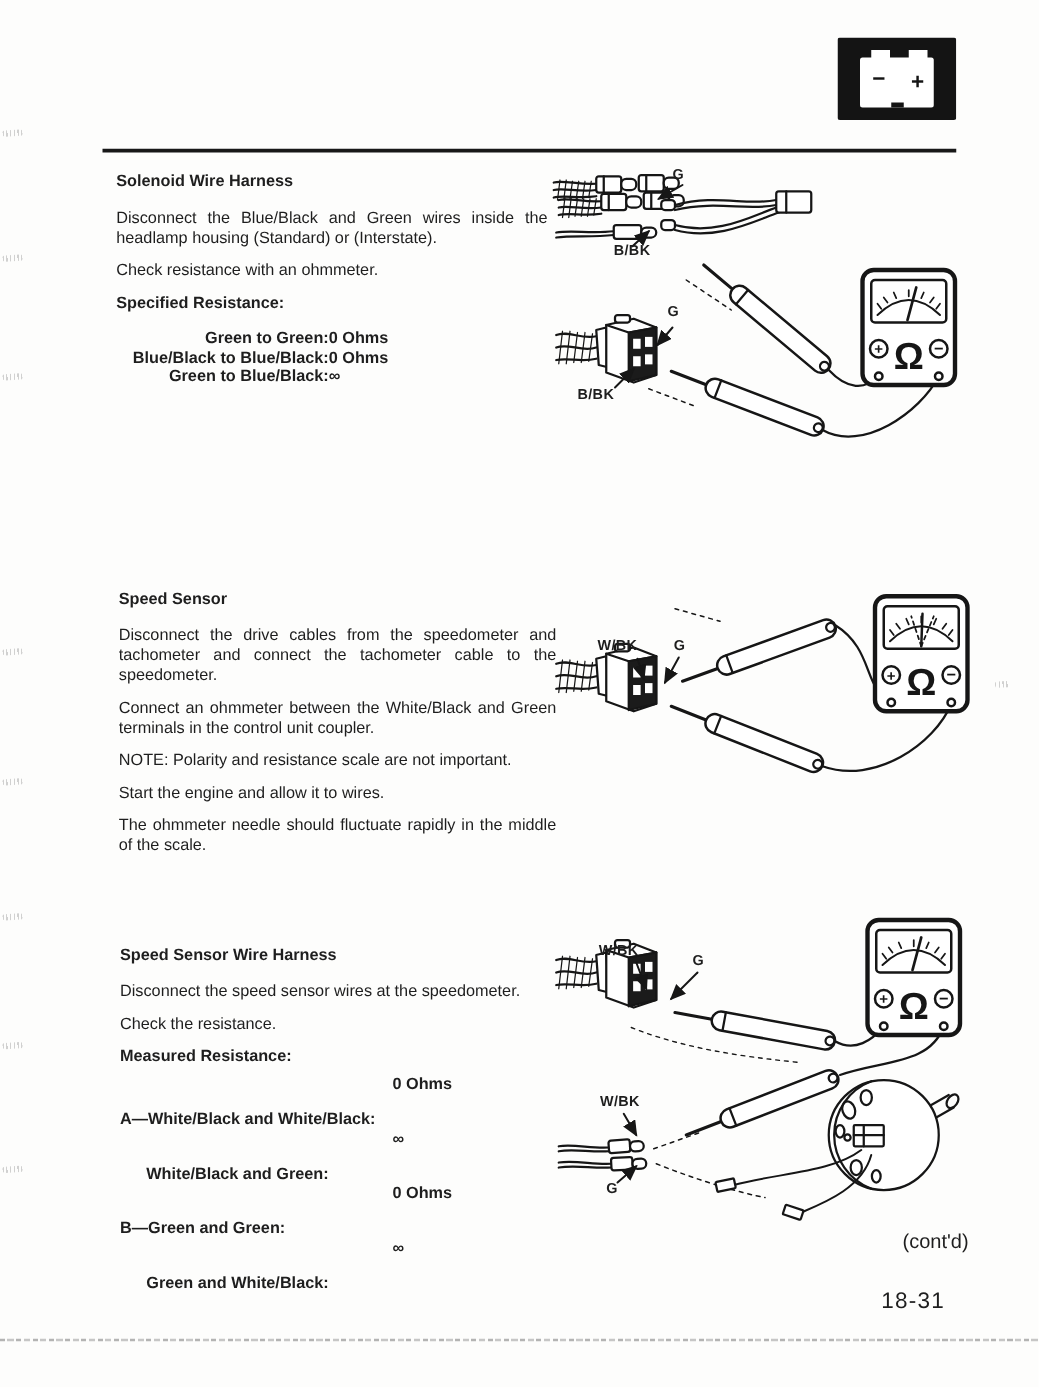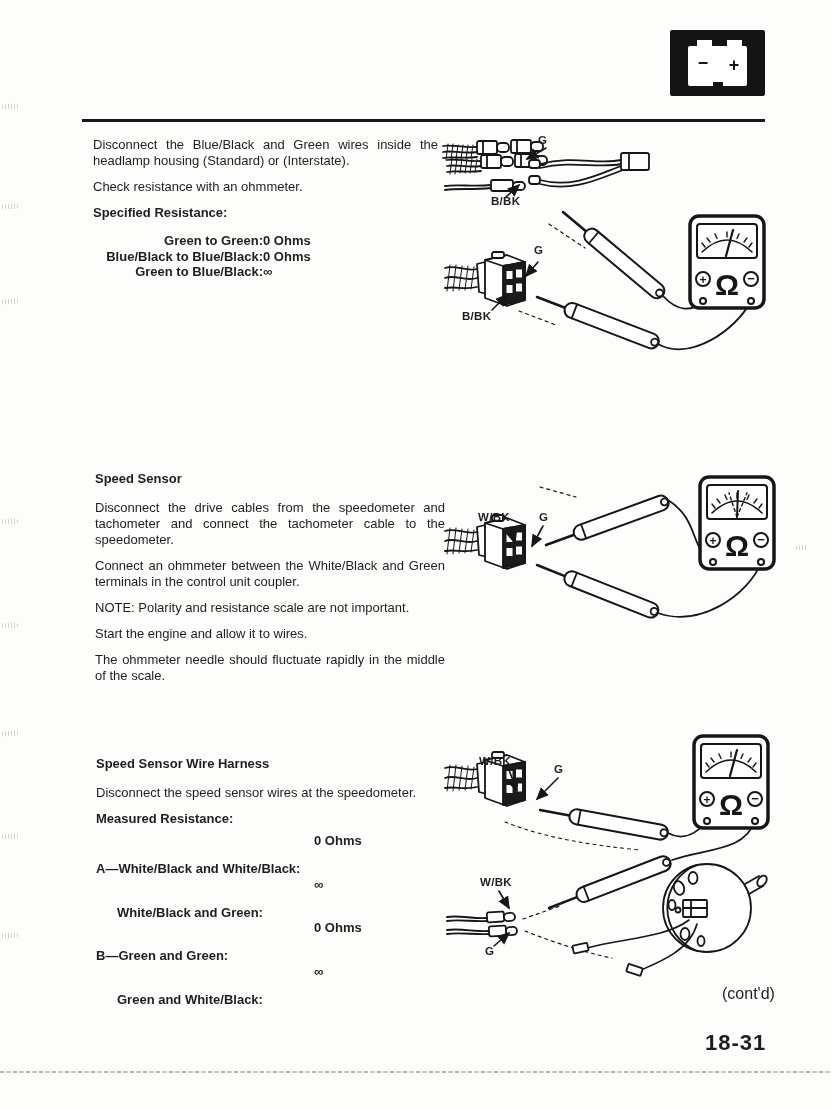--- a/index.html
+++ b/index.html
@@ -15,21 +15,21 @@
   .tbl-title{font-weight:bold;margin:2px 0 12px;}
   .sec3 .tbl-title{margin:5px 0 6px;}
   .row{display:flex;line-height:15.5px;font-weight:bold;}
   .sec1 .lbl{width:170px;flex:none;text-align:right;}
   .sec3 .lbl{width:218px;flex:none;box-sizing:border-box;margin-top:28px;}
   .row.indent .lbl{padding-left:21px;}
   .art{position:absolute;left:0;top:0;}
   .fig-label{position:absolute;font-weight:bold;font-size:11.5px;line-height:11px;letter-spacing:.3px;}
   .battery-badge{position:absolute;left:670px;top:30px;width:95px;height:67px;}
   .contd{position:absolute;left:722px;top:985px;font-size:16px;}
-  .page-number{position:absolute;left:705px;top:1030px;font-size:22px;font-weight:bold;letter-spacing:1px;}
+  .page-number{position:absolute;left:705px;top:1030px;font-size:18px;font-weight:normal;letter-spacing:1px;}
   .smudge{position:absolute;left:2px;width:16px;height:5px;opacity:.45;border-radius:2px;
           background:repeating-linear-gradient(90deg,#9a9a9a 0 1px,transparent 1px 3px);transform:rotate(-3deg);}
   .bottom-edge{position:absolute;left:0;top:1071px;width:831px;height:2px;opacity:.55;
           background:repeating-linear-gradient(90deg,#777 0 4px,transparent 4px 6px,#999 6px 11px,transparent 11px 13px);}
 </style>
 </head>
 <body>
 
 <div class="page">
 
@@ -41,20 +41,21 @@
       <rect x="57" y="10" width="15" height="8" fill="#ffffff"></rect>
       <rect x="43" y="52" width="10" height="4" fill="#141414"></rect>
       <text x="33" y="39" font-size="18" font-weight="bold" text-anchor="middle" fill="#141414">−</text>
       <text x="64" y="41" font-size="18" font-weight="bold" text-anchor="middle" fill="#141414">+</text>
     </svg>
   </div>
 
   <div class="rule"></div>
 
   <section class="sec sec1">
+    <h3>Solenoid Wire Harness</h3>
     <p>Disconnect the Blue/Black and Green wires inside the headlamp housing (Standard) or (Interstate).</p>
     <p>Check resistance with an ohmmeter.</p>
     <div class="tbl-title">Specified Resistance:</div>
     <div class="row">
       <span class="lbl">Green to Green:</span>
       <span class="val">0 Ohms</span>
     </div>
     <div class="row">
       <span class="lbl">Blue/Black to Blue/Black:</span>
       <span class="val">0 Ohms</span>
@@ -70,20 +71,21 @@
     <p>Disconnect the drive cables from the speedometer and tachometer and connect the tachometer cable to the speedometer.</p>
     <p>Connect an ohmmeter between the White/Black and Green terminals in the control unit coupler.</p>
     <p>NOTE: Polarity and resistance scale are not important.</p>
     <p>Start the engine and allow it to wires.</p>
     <p>The ohmmeter needle should fluctuate rapidly in the middle of the scale.</p>
   </section>
 
   <section class="sec sec3">
     <h3>Speed Sensor Wire Harness</h3>
     <p>Disconnect the speed sensor wires at the speedometer.</p>
+    <p>Check the resistance.</p>
     <div class="tbl-title">Measured Resistance:</div>
     <div class="row">
       <span class="lbl">A—White/Black and White/Black:</span>
       <span class="val">0 Ohms</span>
     </div>
     <div class="row indent">
       <span class="lbl">White/Black and Green:</span>
       <span class="val">∞</span>
     </div>
     <div class="row">

